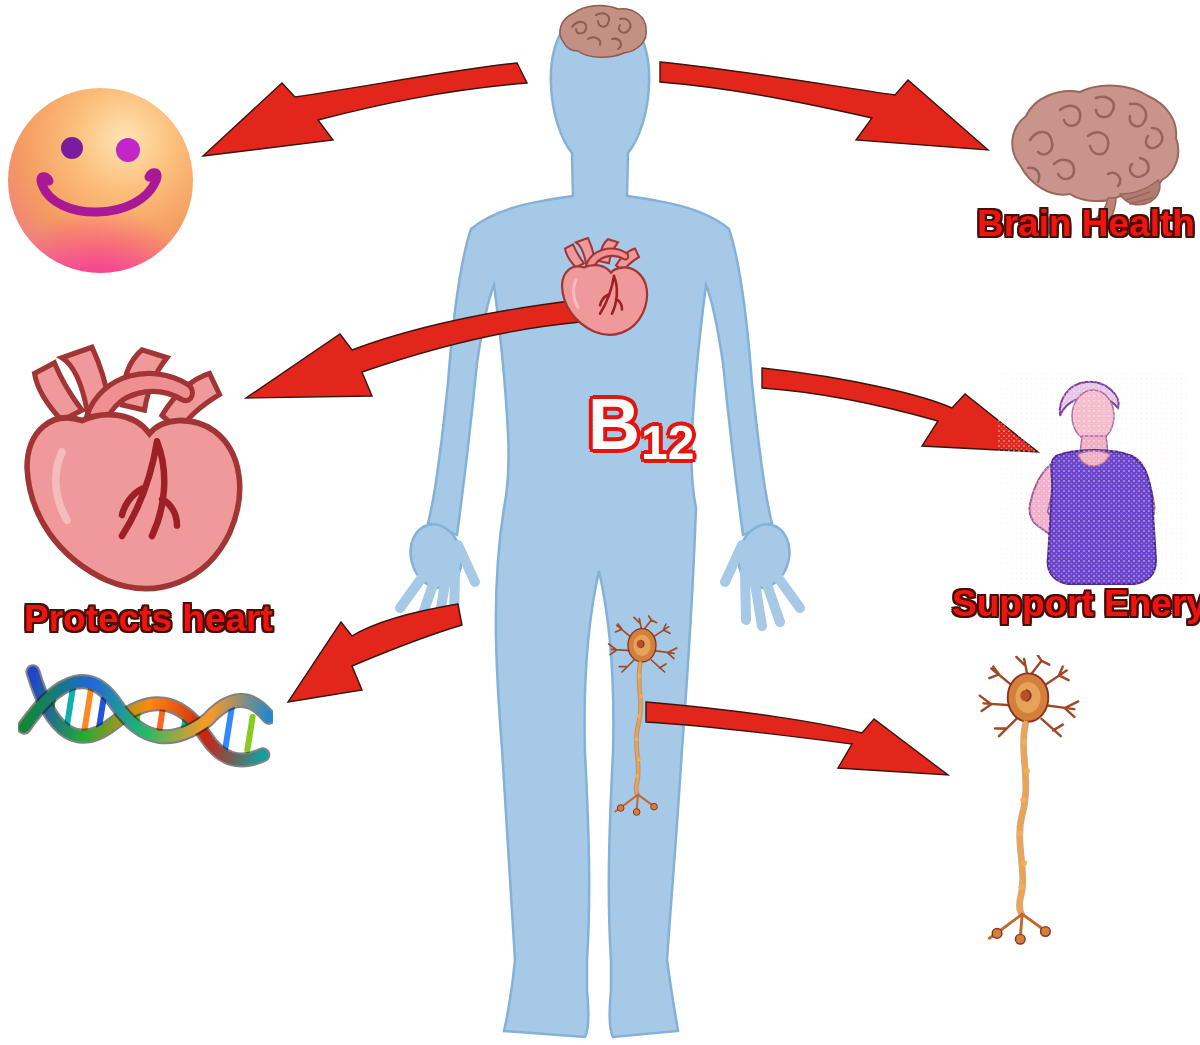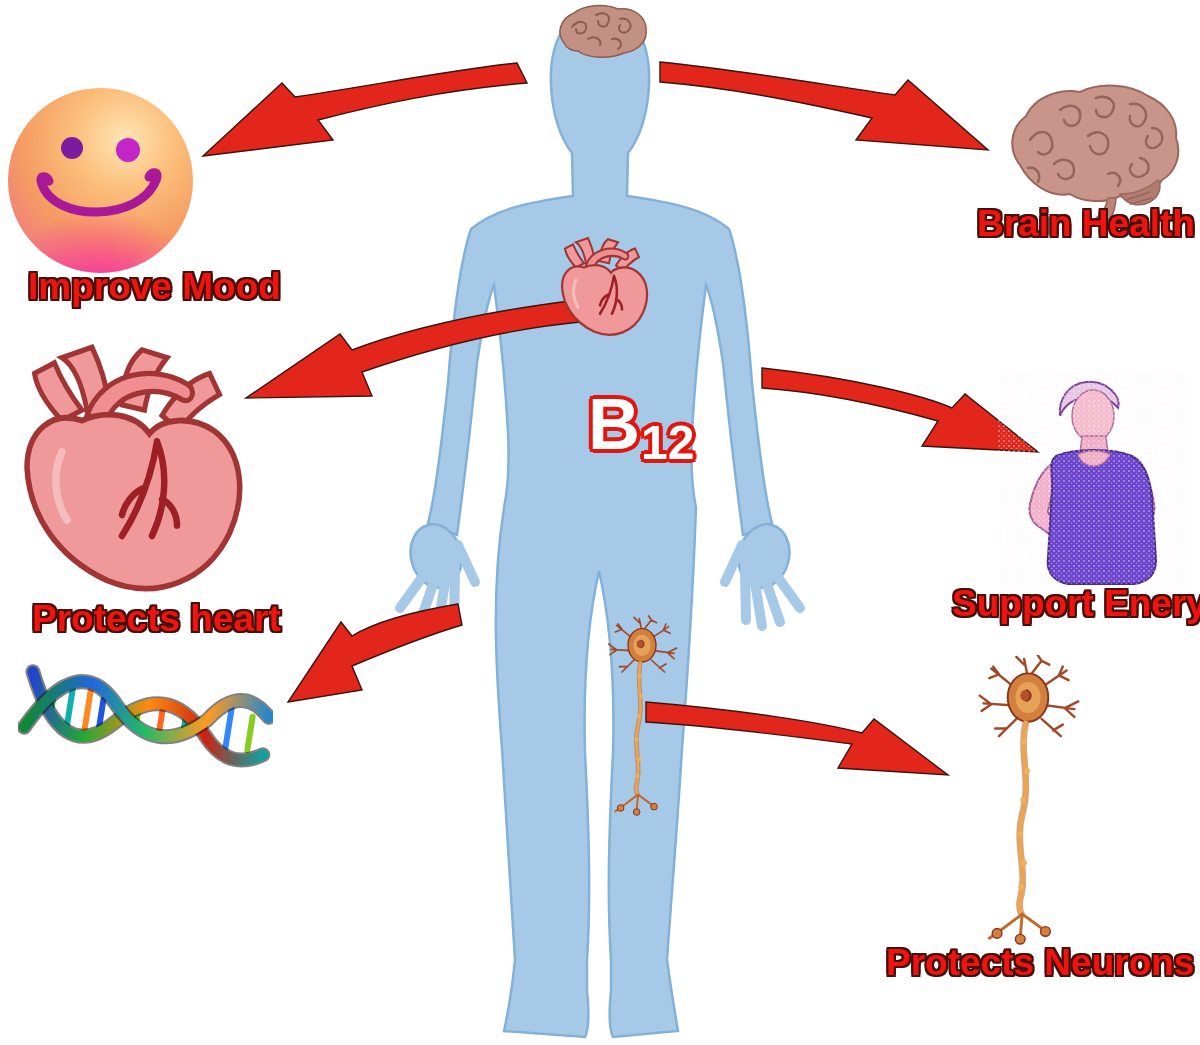--- a/index.html
+++ b/index.html
@@ -247,19 +247,17 @@
   </svg>
 
   <svg class="abs" style="left:948px;top:655px" width="160" height="290" viewBox="0 0 120 300">
     <use href="#neuron-shape"></use>
   </svg>
 
   <div class="b12">
     <span class="b12-main">B</span><span class="b12-sub">12</span>
   </div>
 
-  <div class="label" style="left:4px;top:266px">Improve Mood</div>
-  <div class="label" style="left:8px;top:598px">Protects heart</div>
+  <div class="label" style="left:0;top:598px">Protects heart</div>
   <div class="label" style="left:953px;top:203px">Brain Health</div>
   <div class="label" style="left:928px;top:583px">Support Enery</div>
-  <div class="label" style="left:862px;top:942px">Protects Neurons</div>
 
 </div>
 
 </body></html>

